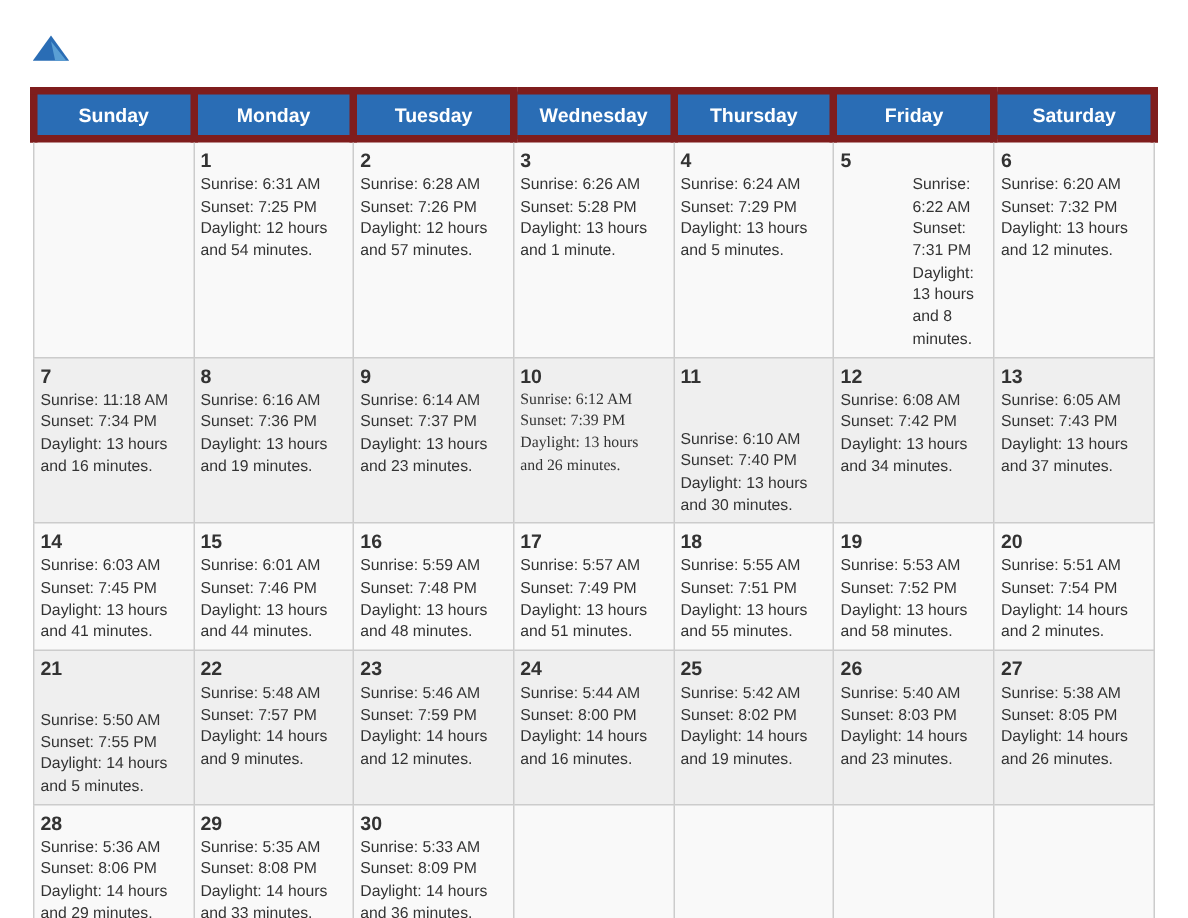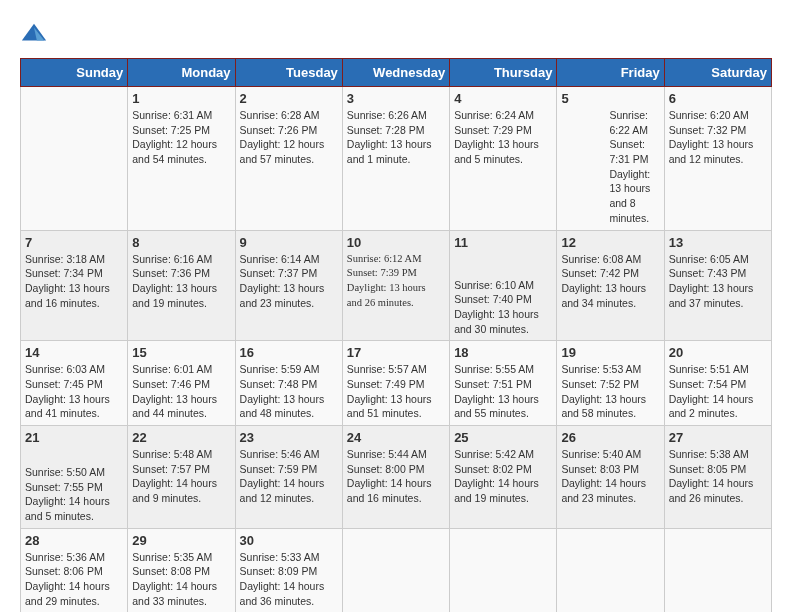--- a/index.html
+++ b/index.html
@@ -54,24 +54,24 @@
     }
     .calendar {
       width: 100%;
       border-collapse: collapse;
       font-size: 11px;
     }
     .calendar thead tr th {
       background-color: #2a6db5;
       color: #fff;
       padding: 6px 4px;
-      text-align: right;
+      text-align: center;
       font-size: 13px;
       font-weight: bold;
-      border: 1px solid #7f1d1d;
+      border: 5px solid #7f1d1d;
     }
     .calendar tbody tr td {
       vertical-align: top;
       border: 1px solid #ccc;
       padding: 4px;
       width: 107px;
       min-height: 80px;
     }
     .calendar tbody tr:nth-child(odd) td {
       background-color: #f9f9f9;
@@ -137,21 +137,21 @@
         <td>
           <span class="day-number">2</span>
           <div class="day-info" style="white-space: pre-line;">Sunrise: 6:28 AM
 Sunset: 7:26 PM
 Daylight: 12 hours
 and 57 minutes.</div>
         </td>
         <td>
           <span class="day-number">3</span>
           <div class="day-info" style="white-space: pre-line;">Sunrise: 6:26 AM
-Sunset: 7:28 PM
+Sunset: 5:28 PM
 Daylight: 13 hours
 and 1 minute.</div>
         </td>
         <td>
           <span class="day-number">4</span>
           <div class="day-info" style="white-space: pre-line;">Sunrise: 6:24 AM
 Sunset: 7:29 PM
 Daylight: 13 hours
 and 5 minutes.</div>
         </td>
@@ -166,21 +166,21 @@
           <span class="day-number">6</span>
           <div class="day-info" style="white-space: pre-line;">Sunrise: 6:20 AM
 Sunset: 7:32 PM
 Daylight: 13 hours
 and 12 minutes.</div>
         </td>
       </tr>
       <tr>
         <td>
           <span class="day-number">7</span>
-          <div class="day-info" style="white-space: pre-line;">Sunrise: 3:18 AM
+          <div class="day-info" style="white-space: pre-line;">Sunrise: 11:18 AM
 Sunset: 7:34 PM
 Daylight: 13 hours
 and 16 minutes.</div>
         </td>
         <td>
           <span class="day-number">8</span>
           <div class="day-info" style="white-space: pre-line;">Sunrise: 6:16 AM
 Sunset: 7:36 PM
 Daylight: 13 hours
 and 19 minutes.</div>

